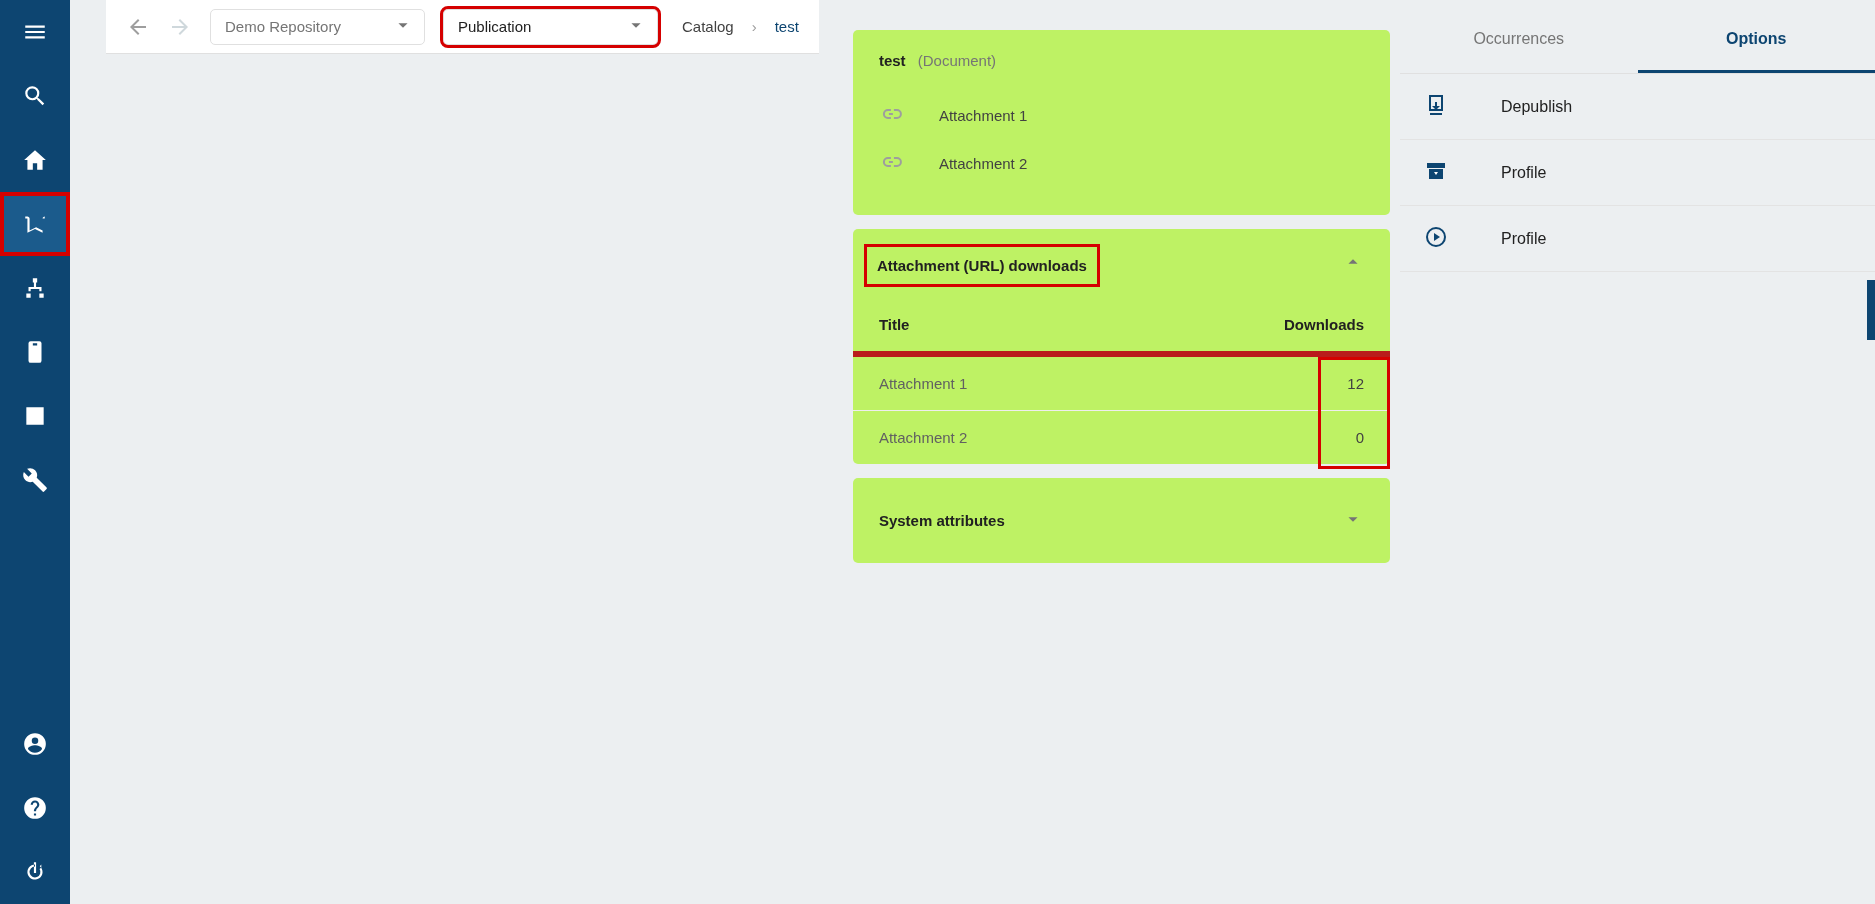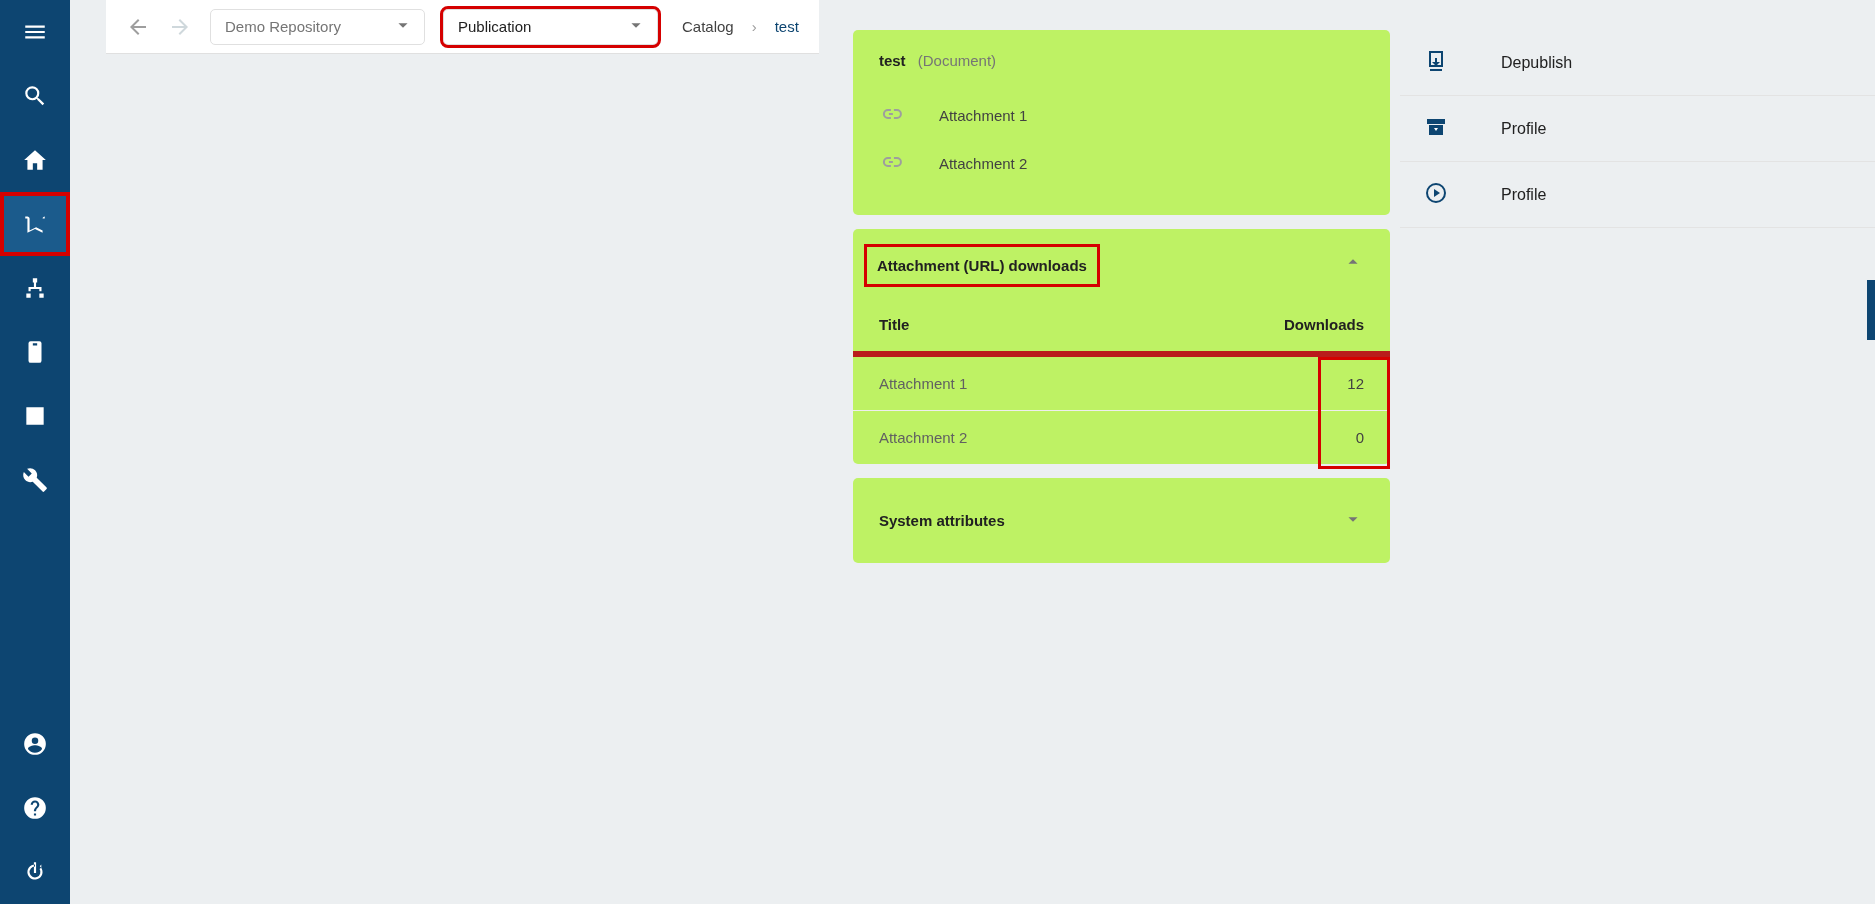--- a/index.html
+++ b/index.html
@@ -230,20 +230,24 @@
           <span>System attributes</span>
           <span><svg viewBox="0 0 24 24">
                 <path d="M7 10l5 5 5-5z"></path>
               </svg></span>
         </div>
       </div>
 
     </div>
 
     <div class="right-col">
+      <div class="tabs">
+        <div class="tab">Occurrences</div>
+        <div class="tab active">Options</div>
+      </div>
       <div class="options-list">
         <div class="option-item">
           <span><svg viewBox="0 0 24 24">
                 <path fill="none" stroke="#0d4571" stroke-width="2" d="M6 3h12v14H6z"></path>
                 <path d="M12 17l-4-4h3V9h2v4h3l-4 4zM6 20h12v2H6z" fill="#0d4571"></path>
               </svg></span>
           <span>Depublish</span>
         </div>
         <div class="option-item">
           <span><svg viewBox="0 0 24 24">

